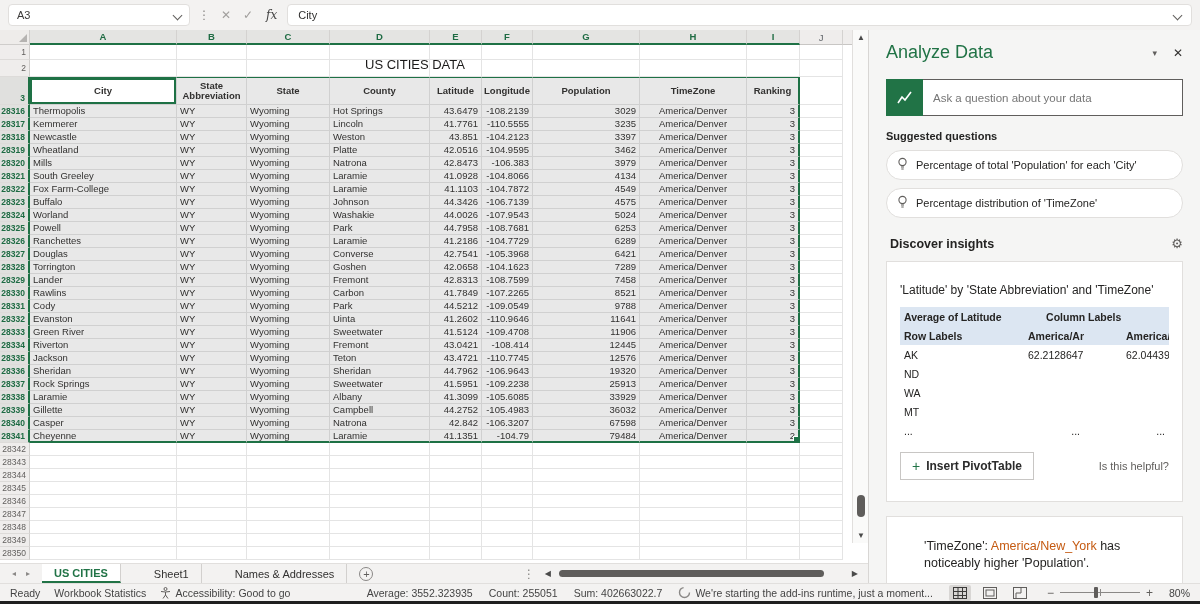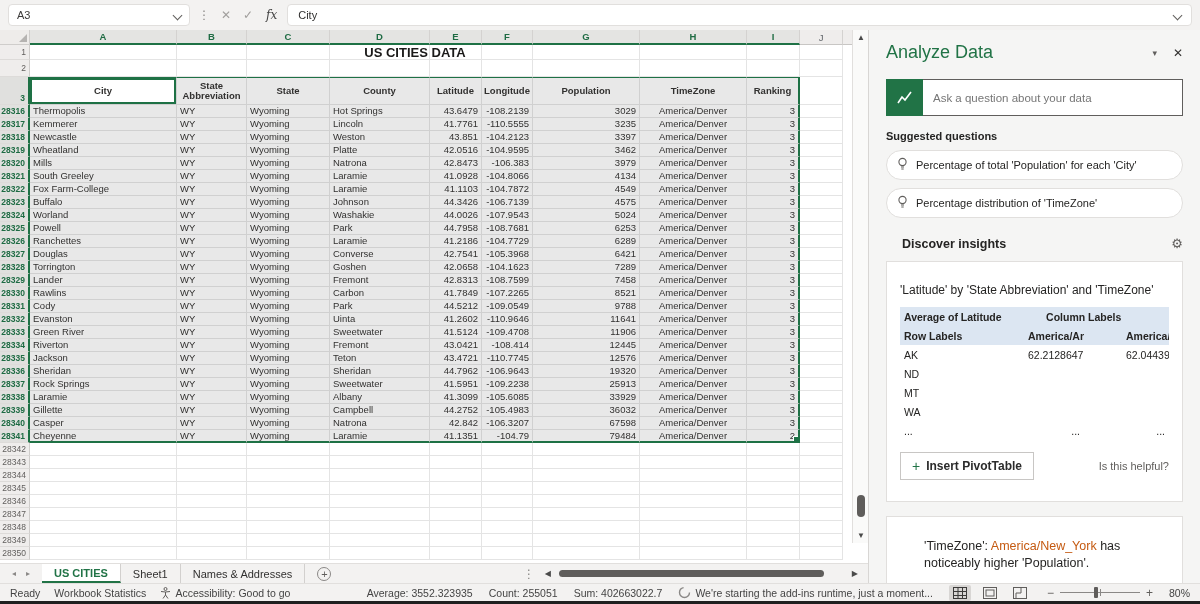--- a/index.html
+++ b/index.html
@@ -34,21 +34,21 @@
   .gutter.bottomal { align-items:flex-end; padding-bottom:1px; }
 
   .cell { border-right:1px solid #e4e4e4; border-bottom:1px solid #e4e4e4; font-size:9.5px; color:#323130; line-height:12px; overflow:hidden; white-space:nowrap; display:flex; align-items:center; }
   .cell.sel { background:#e8e8e8; border-right:1px solid #d0d0d0; border-bottom:1px solid #d0d0d0; }
   .cell.a-l { justify-content:flex-start; padding-left:3px; }
   .cell.a-r { justify-content:flex-end; padding-right:3px; }
   .cell.a-c { justify-content:center; }
   .filler { background:#fff; }
 
   .r1 { height:15px; } .r2 { height:17px; }
-  .row-title { position:absolute; left:30px; width:770px; top:0; height:100%; display:flex; align-items:center; justify-content:center; font-size:13px; font-weight:bold; color:#1b1a19; }
+  .row-title { position:absolute; left:30px; width:770px; top:12px; height:100%; display:flex; align-items:center; justify-content:center; font-size:13px; font-weight:normal; color:#1b1a19; }
   .r3 { height:28px; }
   .r3 .hcell { font-weight:bold; white-space:normal; text-align:center; justify-content:center; line-height:10.5px; border-top:1px solid #1e7145; }
   .hcell.active { background:#fff; box-shadow:inset 0 0 0 2px #1e7145; }
   .rightedge { border-right:2px solid #1e7145 !important; }
   .bottomedge { border-bottom:2px solid #1e7145 !important; }
   .drow { height:13px; }
   .fillhandle { position:relative; }
   .fillhandle:after { content:''; position:absolute; right:-2px; bottom:-2px; width:5px; height:5px; background:#1e7145; border:1px solid #fff; }
 
   
@@ -88,21 +88,21 @@
   .pane-title { font-size:18px; color:#217346; }
   .pane-head-icons { margin-left:auto; display:flex; align-items:center; gap:16px; color:#605e5c; }
   .ddarrow { font-size:9px; }
   .closex { font-size:12px; color:#323130; }
   .askrow { display:flex; margin-bottom:14px; }
   .askbtn { width:37px; height:37px; background:#217346; display:flex; align-items:center; justify-content:center; flex:none; }
   .askinput { flex:1; height:37px; border:1px solid #605e5c; border-left:none; background:#fff; font-size:11.5px; color:#323130; padding:0 10px; font-family:"Liberation Sans", sans-serif; }
   .askinput::placeholder { color:#767676; }
   .sec-head { font-size:11px; font-weight:bold; color:#252423; margin-bottom:8px; }
   .pill { height:30px; background:#fff; border:1px solid #e1dfdd; border-radius:15px; display:flex; align-items:center; padding:0 10px; gap:8px; margin-bottom:8px; font-size:11px; color:#252423; white-space:nowrap; overflow:hidden;text-align:center; }
-  .insights-row { display:flex; align-items:center; margin:10px 0 10px 16px; }
+  .insights-row { display:flex; align-items:center; margin:10px 0 10px 4px; }
   .insights-row .sec-head { margin:0; font-size:12.5px; }
   .gear { margin-left:auto; color:#605e5c; font-size:13px; }
   .card { background:#fff; border:1px solid #e1dfdd; padding:21px 13px; margin-bottom:14px; }
   .card-title { font-size:12px; color:#252423; margin-bottom:10px; }
   .pivot { font-size:10.5px; color:#252423; }
   .prow { display:flex; height:19px; align-items:center;gap:38px; }
   .prow.phead { background:#dce6f2; font-weight:bold; }
   .pc { overflow:hidden; white-space:nowrap; padding:0 4px; }
   .c1 { width:45%; } .c2 { width:31%; text-align:right; } .c3 { width:24%; text-align:right; }
   .phead .c2, .phead .c3 { text-align:left; }
@@ -690,21 +690,21 @@
         <span class="vs-thumb"></span>
         <span class="vs-down">▼</span>
       </div>
     </div>
 
     <div class="tabbar">
       <span class="tab-nav">
           <span>◂</span>
           <span>▸</span>
         </span>
-      <div id="tabs" style="display:flex; align-items:stretch;">
+      <div id="tabs" style="display:flex; align-items:stretch;gap:21px;">
           <div class="tab active">US CITIES</div>
           <div class="tab">Sheet1</div>
           <div class="tab">Names &amp; Addresses</div>
         </div>
       <span class="newsheet">+</span>
       <div class="tab-right">
         <span class="vdots">⋮</span>
         <span class="arrowtxt">◀</span>
         <div class="hscroll">
             <div class="hthumb"></div>
@@ -770,26 +770,26 @@
               <div class="pc c1">AK</div>
               <div class="pc c2">62.2128647</div>
               <div class="pc c3">62.0443927</div>
             </div>
             <div class="prow">
               <div class="pc c1">ND</div>
               <div class="pc c2"></div>
               <div class="pc c3"></div>
             </div>
             <div class="prow">
-              <div class="pc c1">MT</div>
+              <div class="pc c1">WA</div>
               <div class="pc c2"></div>
               <div class="pc c3"></div>
             </div>
             <div class="prow">
-              <div class="pc c1">WA</div>
+              <div class="pc c1">MT</div>
               <div class="pc c2"></div>
               <div class="pc c3"></div>
             </div>
             <div class="prow">
               <div class="pc c1">...</div>
               <div class="pc c2">...</div>
               <div class="pc c3">...</div>
             </div>
           </div>
       </div>

